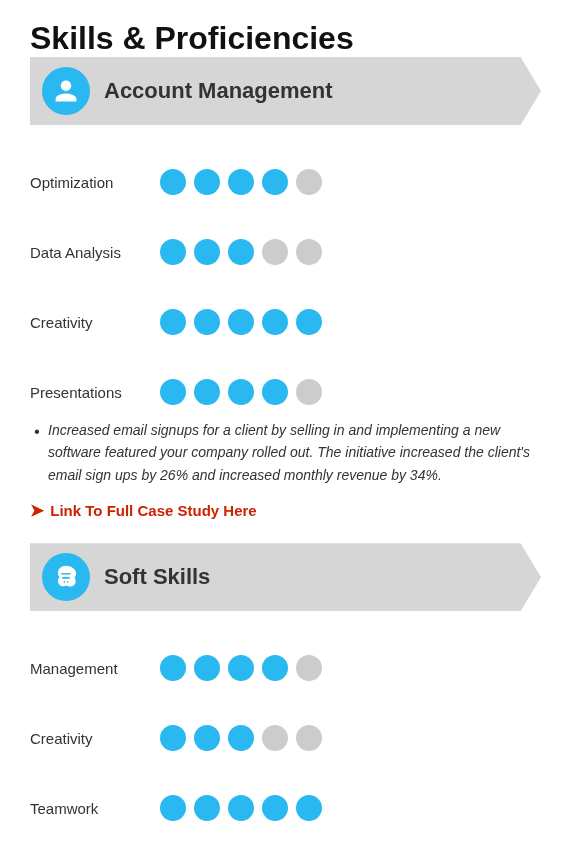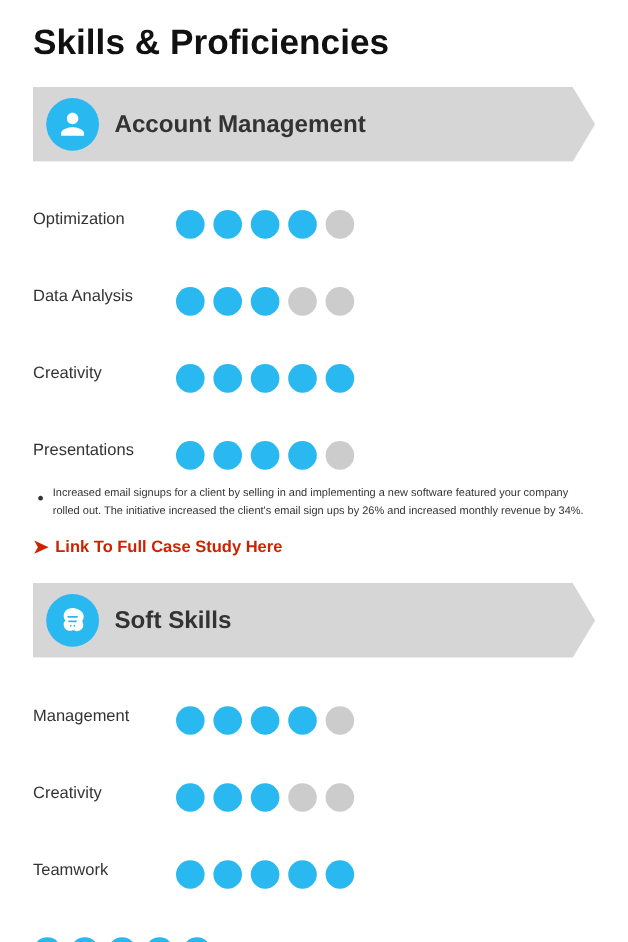--- a/index.html
+++ b/index.html
@@ -8,21 +8,20 @@
       background: #ffffff;
       width: 571px;
       min-height: 856px;
       padding: 20px 30px;
       color: #222;
     }
 
     .page-title {
       font-size: 32px;
       font-weight: 900;
-      margin-bottom: 22px;
       color: #111;
     }
 
     .section-header {
       display: flex;
       align-items: center;
       background: #d6d6d6;
       clip-path: polygon(0 0, 96% 0, 100% 50%, 96% 100%, 0 100%);
       padding: 10px 50px 10px 12px;
       margin-bottom: 18px;
@@ -53,20 +52,21 @@
       color: #333;
     }
 
     .skills-table {
       width: 100%;
       margin-bottom: 14px;
     }
 
     .skill-row {
       display: flex;
+      align-items: center;
       margin-bottom: 10px;
       margin-top: 44px;
     }
 
     .skill-label {
       width: 130px;
       font-size: 15px;
       color: #333;
       flex-shrink: 0;
     }
@@ -85,26 +85,27 @@
 
     .dot.filled {
       background: #29b8f0;
     }
 
     .dot.empty {
       background: #cccccc;
     }
 
     .bullet-text {
-      font-size: 10px;
+      font-size: 14px;
       color: #333;
       line-height: 1.6;
       padding-left: 18px;
       position: relative;
       margin-bottom: 14px;
+      font-style: italic;
     }
 
     .bullet-text::before {
       content: "•";
       position: absolute;
       left: 4px;
       top: 0;
       font-size: 16px;
     }
 

